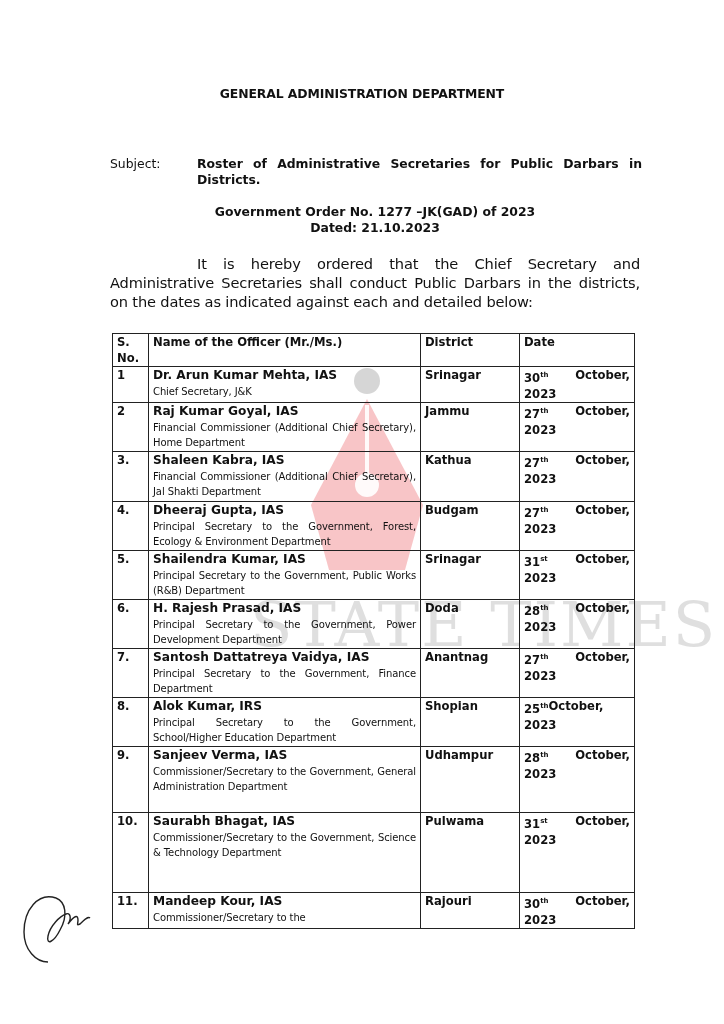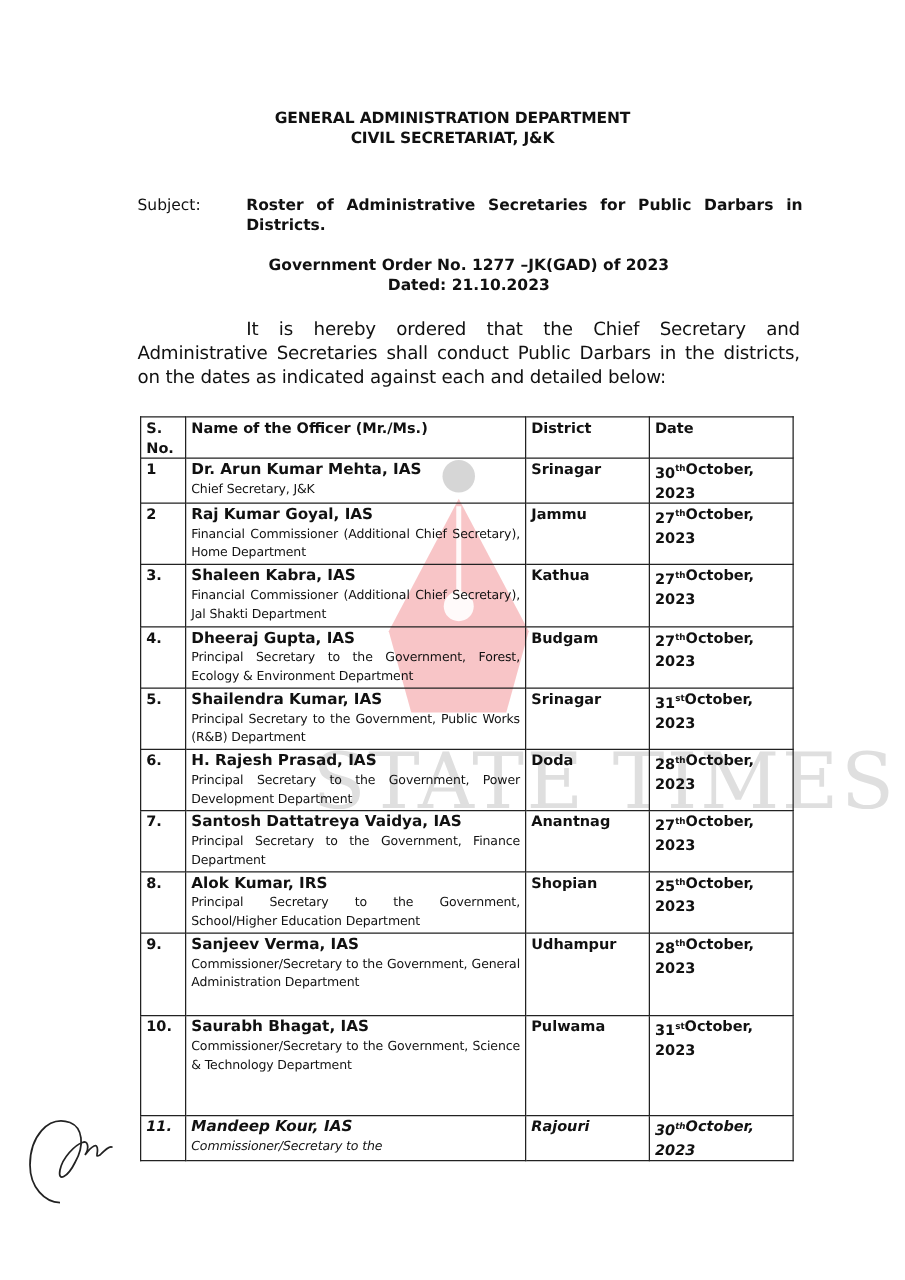--- a/index.html
+++ b/index.html
@@ -18,21 +18,21 @@
     text-align: justify; text-indent: 87px; letter-spacing: -0.15px; }
   table.roster { position: absolute; top: 333px; left: 112px; border-collapse: collapse; font-size: 11.6px; line-height: 15.5px; }
   table.roster td, table.roster th { border: 1.3px solid #222; vertical-align: top; padding: 1px 4px 0 4px; text-align: left; }
   table.roster th { font-weight: bold; }
   .c-sno { width: 27px; font-weight: bold; }
   .c-name { width: 263px; }
   .c-dist { width: 90px; font-weight: bold; }
   .c-date { width: 106px; font-weight: bold; }
   .officer-name { font-weight: bold; display: block; font-size: 12.2px; }
   .officer-desig { display: block; text-align: justify; text-align-last: left; font-size: 10px; letter-spacing: -0.1px; }
-  .date-line1 { display: flex; }
+  .date-line1 { display: flex; justify-content: space-between; }
   .date-day sup { font-size: 7px; vertical-align: 5px; }
   .date-line1.tight { justify-content: flex-start; }
   .watermark { position: absolute; pointer-events: none; }
   .wm-pen { left: 305px; top: 365px; width: 130px; height: 240px; }
   .wm-text { left: 250px; top: 590px; width: 290px; height: 70px; font-family: "DejaVu Serif", serif;
     font-size: 62px; line-height: 70px; color: rgba(140,140,140,0.28); letter-spacing: 2px; white-space: nowrap; }
   .signature { position: absolute; left: 18px; top: 890px; width: 80px; height: 80px; }
 </style>
 </head>
 <body>
@@ -40,21 +40,20 @@
 <svg class="watermark wm-pen" viewBox="0 0 130 240">
   <circle cx="62" cy="16" r="13" fill="#cfcfcf" opacity="0.85"></circle>
   <path d="M62 34 L118 140 L100 205 L24 205 L6 140 Z" fill="#ec5a5f" opacity="0.35"></path>
   <path d="M60 40 L64 40 L64 110 L60 110 Z" fill="#ffffff" opacity="0.9"></path>
   <circle cx="62" cy="120" r="12" fill="#ffffff" opacity="0.9"></circle>
 </svg>
 <div class="watermark wm-text">STATE TIMES</div>
 
 <div class="header-block">
   <div>GENERAL ADMINISTRATION DEPARTMENT</div>
-  <div>CIVIL SECRETARIAT, J&amp;K</div>
 </div>
 
 <div class="subject">
   <span class="subject-label">Subject:</span>
   <span class="subject-text">Roster of Administrative Secretaries for Public Darbars in Districts.</span>
 </div>
 
 <div class="order-block">
   <div>Government Order No.  1277 –JK(GAD) of 2023</div>
   <div>Dated: 21.10.2023</div>
@@ -215,21 +214,21 @@
         </td>
         <td class="c-dist">Pulwama</td>
         <td class="c-date">
           <div class="date-line1">
             <span class="date-day"><span>31</span><sup>st</sup></span>
             <span>October,</span>
           </div>
           <div>2023</div>
         </td>
       </tr>
-      <tr style="height: 36px; font-style: italic;">
+      <tr style="height: 36px;">
         <td class="c-sno">11.</td>
         <td class="c-name">
           <span class="officer-name">Mandeep Kour, IAS</span>
           <span class="officer-desig">Commissioner/Secretary to the</span>
         </td>
         <td class="c-dist">Rajouri</td>
         <td class="c-date">
           <div class="date-line1">
             <span class="date-day"><span>30</span><sup>th</sup></span>
             <span>October,</span>

